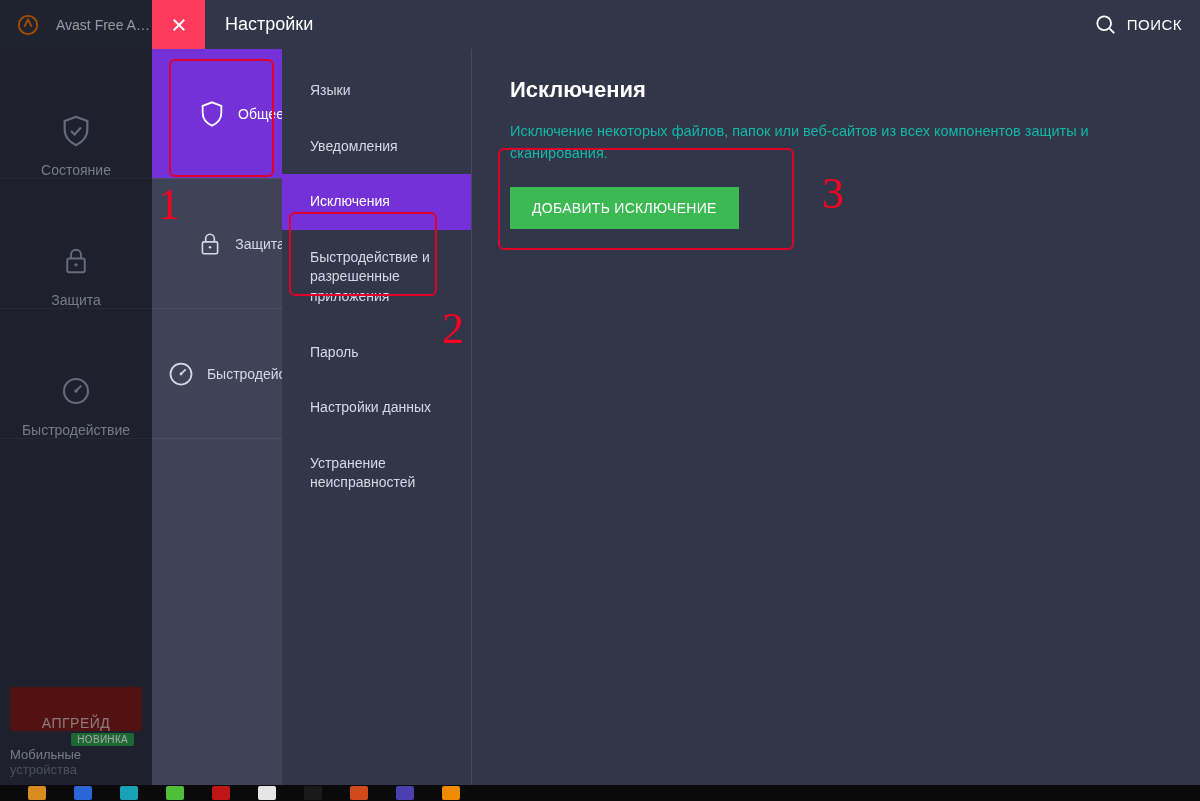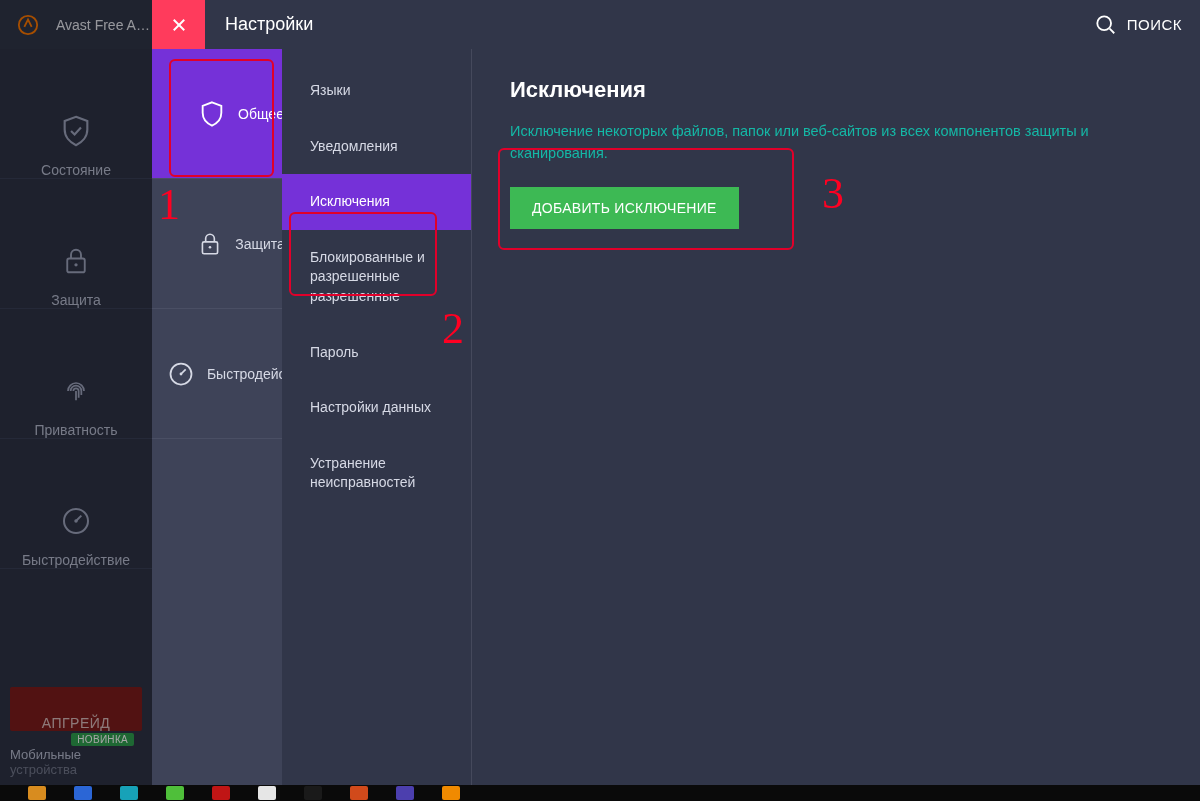--- a/index.html
+++ b/index.html
@@ -106,28 +106,20 @@
               <rect x="5" y="10" width="14" height="11" rx="1.5" fill="none" stroke="#9fa5bd" stroke-width="1.5"></rect>
               <path d="M8 10 V7 a4 4 0 0 1 8 0 V10" fill="none" stroke="#9fa5bd" stroke-width="1.5"></path>
               <circle cx="12" cy="15" r="1.3" fill="#9fa5bd"></circle>
             </svg>
         </span>
         <span class="lbl">Защита</span>
       </div>
       <div class="left-item">
         <span class="li-icon">
           <svg width="32" height="32" viewBox="0 0 24 24">
-              <path d="M6 12a6 6 0 0 1 12 0 M8 12a4 4 0 0 1 8 0v3 M10 12a2 2 0 0 1 4 0v5 M12 12v7" fill="none" stroke="#9fa5bd" stroke-width="1.3"></path>
-            </svg>
-        </span>
-        <span class="lbl">Приватность</span>
-      </div>
-      <div class="left-item">
-        <span class="li-icon">
-          <svg width="32" height="32" viewBox="0 0 24 24">
               <circle cx="12" cy="12" r="9" fill="none" stroke="#9fa5bd" stroke-width="1.5"></circle>
               <line x1="12" y1="12" x2="16" y2="8" stroke="#9fa5bd" stroke-width="1.5"></line>
               <circle cx="12" cy="12" r="1.3" fill="#9fa5bd"></circle>
             </svg>
         </span>
         <span class="lbl">Быстродействие</span>
       </div>
 
       <div class="upgrade-block">
         <div class="upgrade-btn">
@@ -169,21 +161,21 @@
             </svg>
         </span>
         <span class="lbl">Быстродействие</span>
       </div>
     </div>
 
     <div class="submenu">
       <div class="sub-item">Языки</div>
       <div class="sub-item">Уведомления</div>
       <div class="sub-item active">Исключения</div>
-      <div class="sub-item">Блокированные и разрешенные разрешенные</div>
+      <div class="sub-item">Быстродействие и разрешенные приложения</div>
       <div class="sub-item">Пароль</div>
       <div class="sub-item">Настройки данных</div>
       <div class="sub-item">Устранение неисправностей</div>
     </div>
 
     <div class="content">
       <h1>Исключения</h1>
       <p class="desc">Исключение некоторых файлов, папок или веб-сайтов из всех компонентов защиты и сканирования.</p>
       <button class="add-btn">ДОБАВИТЬ ИСКЛЮЧЕНИЕ</button>
     </div>

